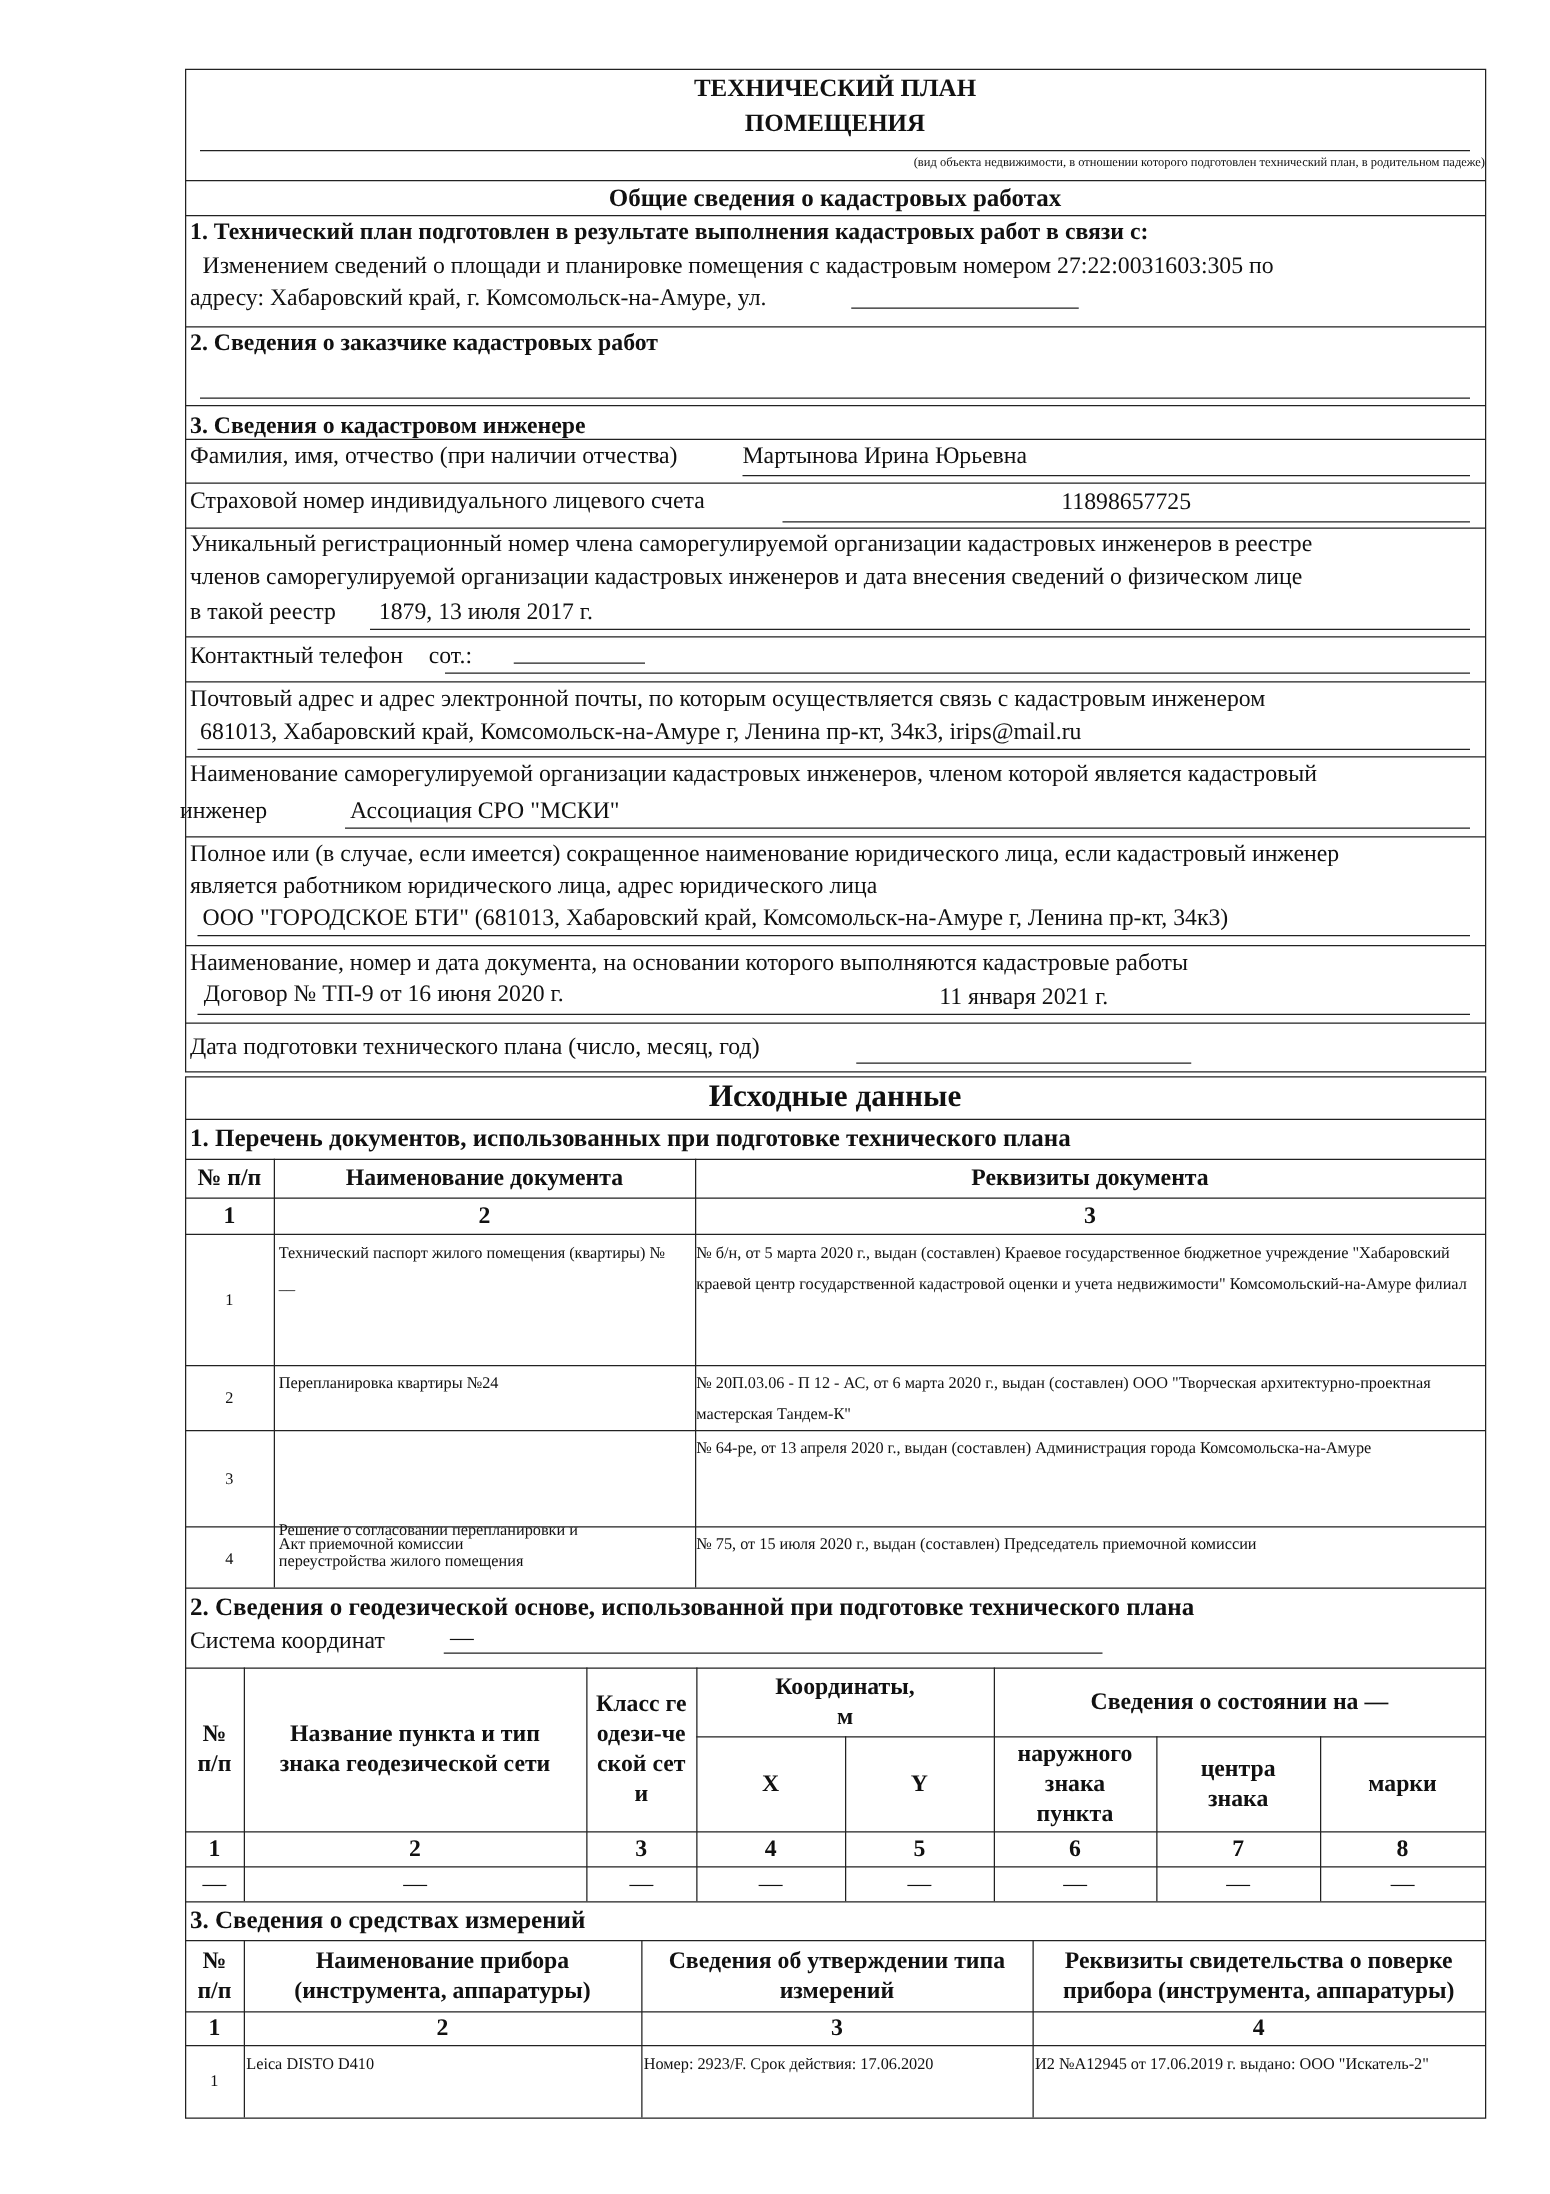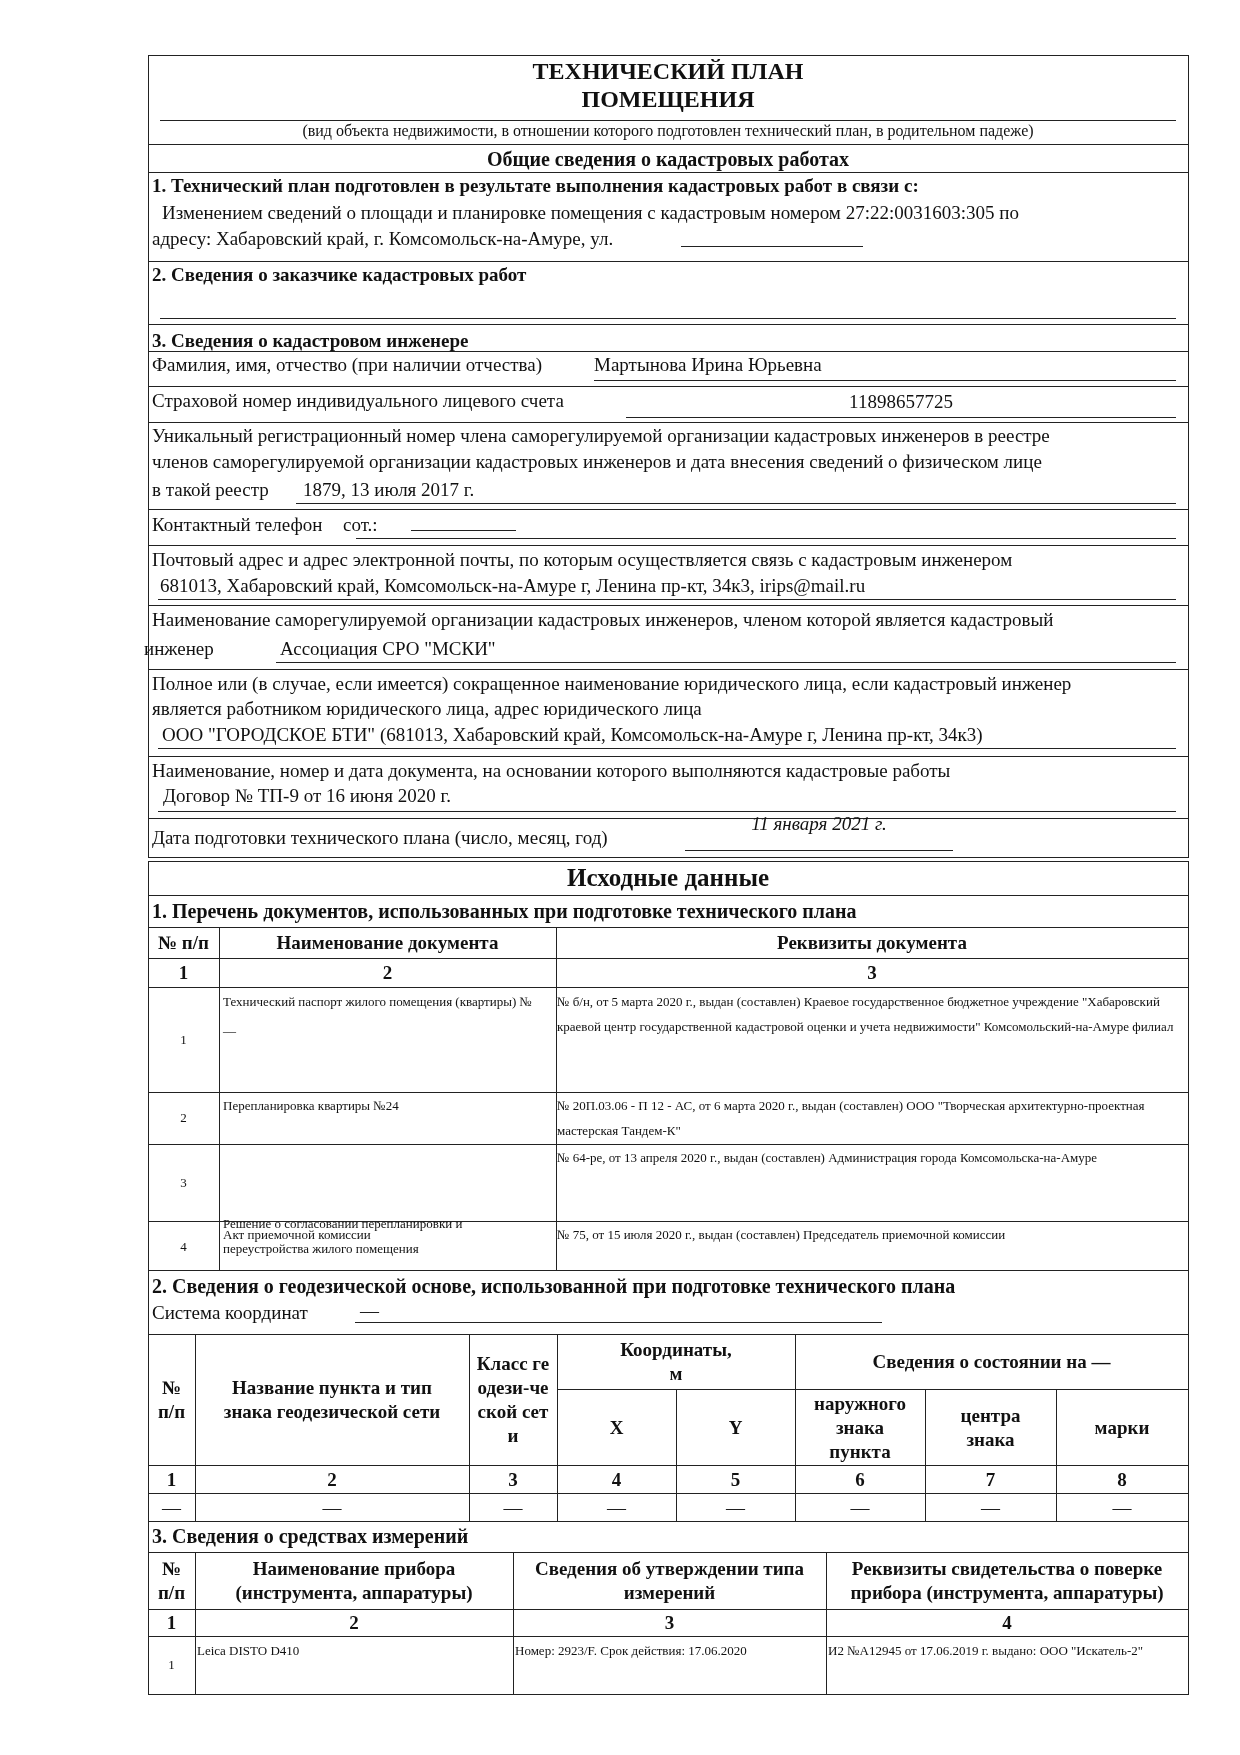--- a/index.html
+++ b/index.html
@@ -5,22 +5,22 @@
   html, body { margin:0; padding:0; background:#ffffff; }
   body { width:1240px; height:1755px; position:relative; overflow:hidden;
          font-family:"Liberation Serif", "DejaVu Serif", serif; color:#111; }
   .box { position:absolute; border:1.5px solid #222; box-sizing:border-box; }
   .hline { position:absolute; height:0; border-top:1.5px solid #222; }
   .uline { position:absolute; height:0; border-top:1.6px solid #222; }
   .vline { position:absolute; width:0; border-left:1.5px solid #222; }
   .t { position:absolute; white-space:nowrap; font-size:19px; line-height:22px; }
   .b { font-weight:bold; }
   .c { text-align:center; }
-  .title { font-size:24px; font-weight:bold; line-height:26px; }
-  .small { font-size:16px; }
+  .title { font-size:20px; font-weight:bold; line-height:26px; }
+  .small { font-size:10px;text-align:right; }
   .cell { position:absolute; font-size:13px; line-height:25px; white-space:normal; box-sizing:border-box; padding:0 3px; }
   .hcell { position:absolute; font-size:19px; line-height:24px; font-weight:bold; text-align:center; box-sizing:border-box;
            display:flex; align-items:center; justify-content:center; }
 </style>
 </head>
 <body>
 
 <div class="box" style="left:148px;top:55px;width:1041px;height:803px;"></div>
 
 <div class="t title c" style="left:148px;width:1040px;top:58px;">ТЕХНИЧЕСКИЙ ПЛАН</div>
@@ -85,21 +85,21 @@
 <div class="t" style="left:162px;top:724px;">ООО "ГОРОДСКОЕ БТИ" (681013, Хабаровский край, Комсомольск-на-Амуре г, Ленина пр-кт, 34к3)</div>
 <div class="uline" style="left:158px;width:1018px;top:748px;"></div>
 <div class="hline" style="left:148px;width:1040px;top:756px;"></div>
 
 <div class="t" style="left:152px;top:760px;">Наименование, номер и дата документа, на основании которого выполняются кадастровые работы</div>
 <div class="t" style="left:163px;top:785px;">Договор № ТП-9 от 16 июня 2020 г.</div>
 <div class="uline" style="left:158px;width:1018px;top:811px;"></div>
 <div class="hline" style="left:148px;width:1040px;top:818px;"></div>
 
 <div class="t" style="left:152px;top:827px;">Дата подготовки технического плана (число, месяц, год)</div>
-<div class="t c" style="left:685px;width:268px;top:813px;font-style:italic;">11 января 2021 г.</div>
+<div class="t c" style="left:685px;width:268px;top:787px;">11 января 2021 г.</div>
 <div class="uline" style="left:685px;width:268px;top:850px;"></div>
 
 <div class="box" style="left:148px;top:861px;width:1041px;height:834px;"></div>
 
 <div class="t b c" style="left:148px;width:1040px;top:866px;font-size:25px;line-height:24px;">Исходные данные</div>
 <div class="hline" style="left:148px;width:1040px;top:895px;"></div>
 
 <div class="t b" style="left:152px;top:900px;font-size:20px;">1. Перечень документов, использованных при подготовке технического плана</div>
 <div class="hline" style="left:148px;width:1040px;top:927px;"></div>
 

